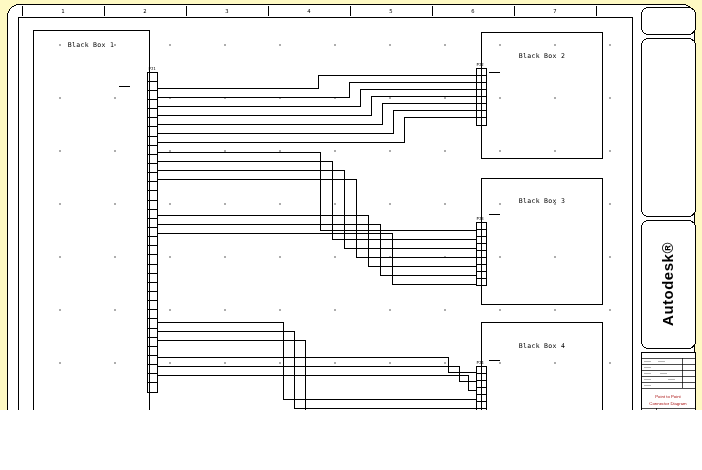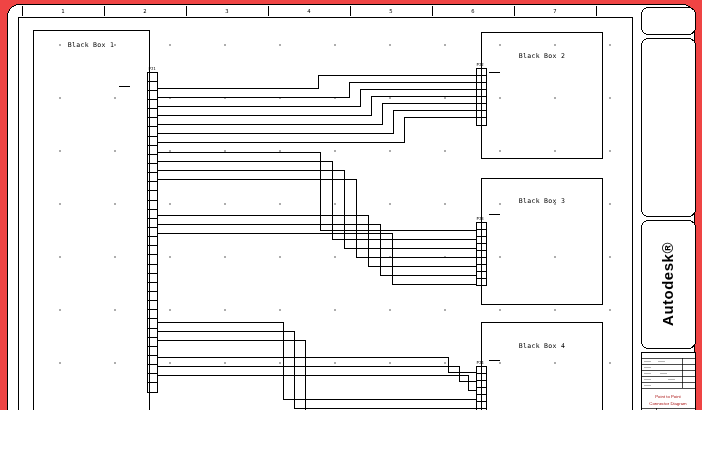--- a/index.html
+++ b/index.html
@@ -1,16 +1,16 @@
 <!DOCTYPE html>
 <html><head>
 <meta charset="utf-8">
 <style>
   html,body{margin:0;padding:0;background:#ffffff;}
-  .page{width:702px;height:410px;background:#ef4444;position:relative;overflow:hidden;}
+  .page{width:702px;height:410px;background:#fef9c3;position:relative;overflow:hidden;}
   svg{display:block;}
   .ln{stroke:#000;stroke-width:1;fill:none;shape-rendering:crispEdges;}
   .fillw{fill:#fff;}
   .lnt{stroke:#000;stroke-width:0.7;fill:none;shape-rendering:crispEdges;}
   .mark{stroke:#999;stroke-width:0.7;shape-rendering:crispEdges;}
   .redln{stroke:#aa1111;stroke-width:0.9;fill:none;}
   .cad{font:6.5px "DejaVu Sans Mono",monospace;fill:#000;letter-spacing:.3px;}
   .tiny{font:4px "DejaVu Sans Mono",monospace;fill:#000;}
   .rul{font:5.5px "DejaVu Sans Mono",monospace;fill:#000;}
   .logo{font:700 15px "Liberation Sans",sans-serif;fill:#000;letter-spacing:.5px;}

